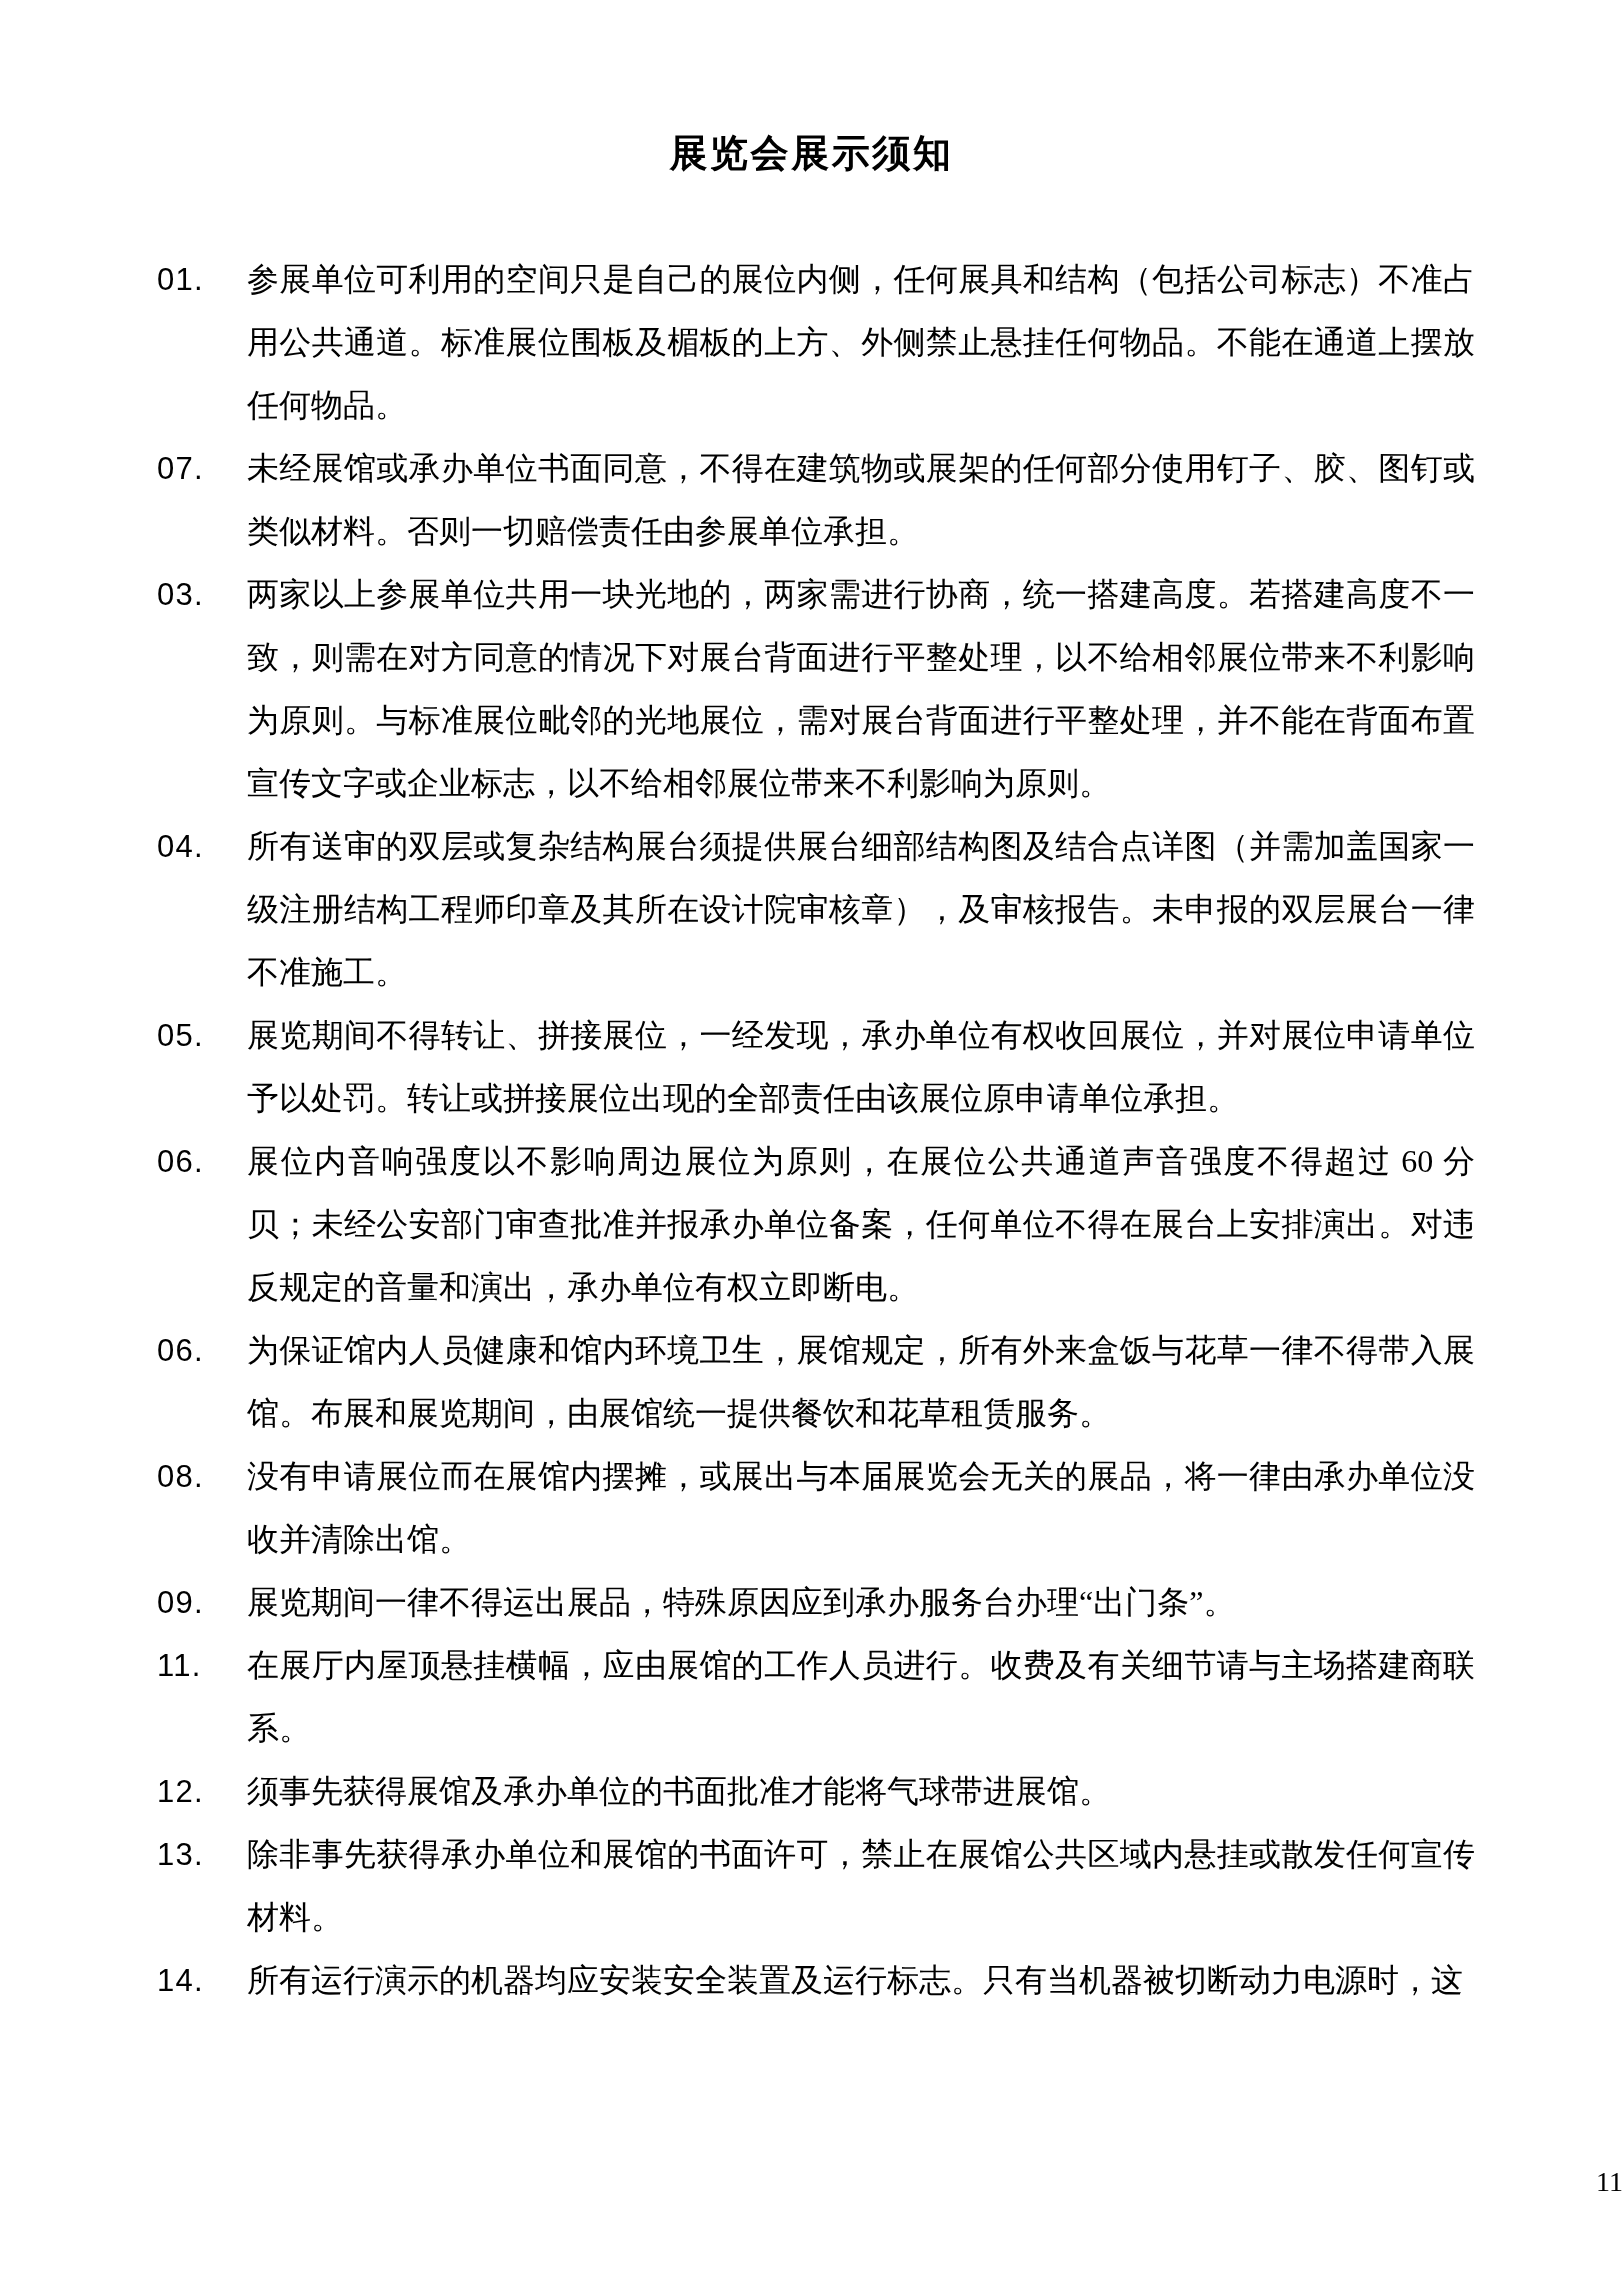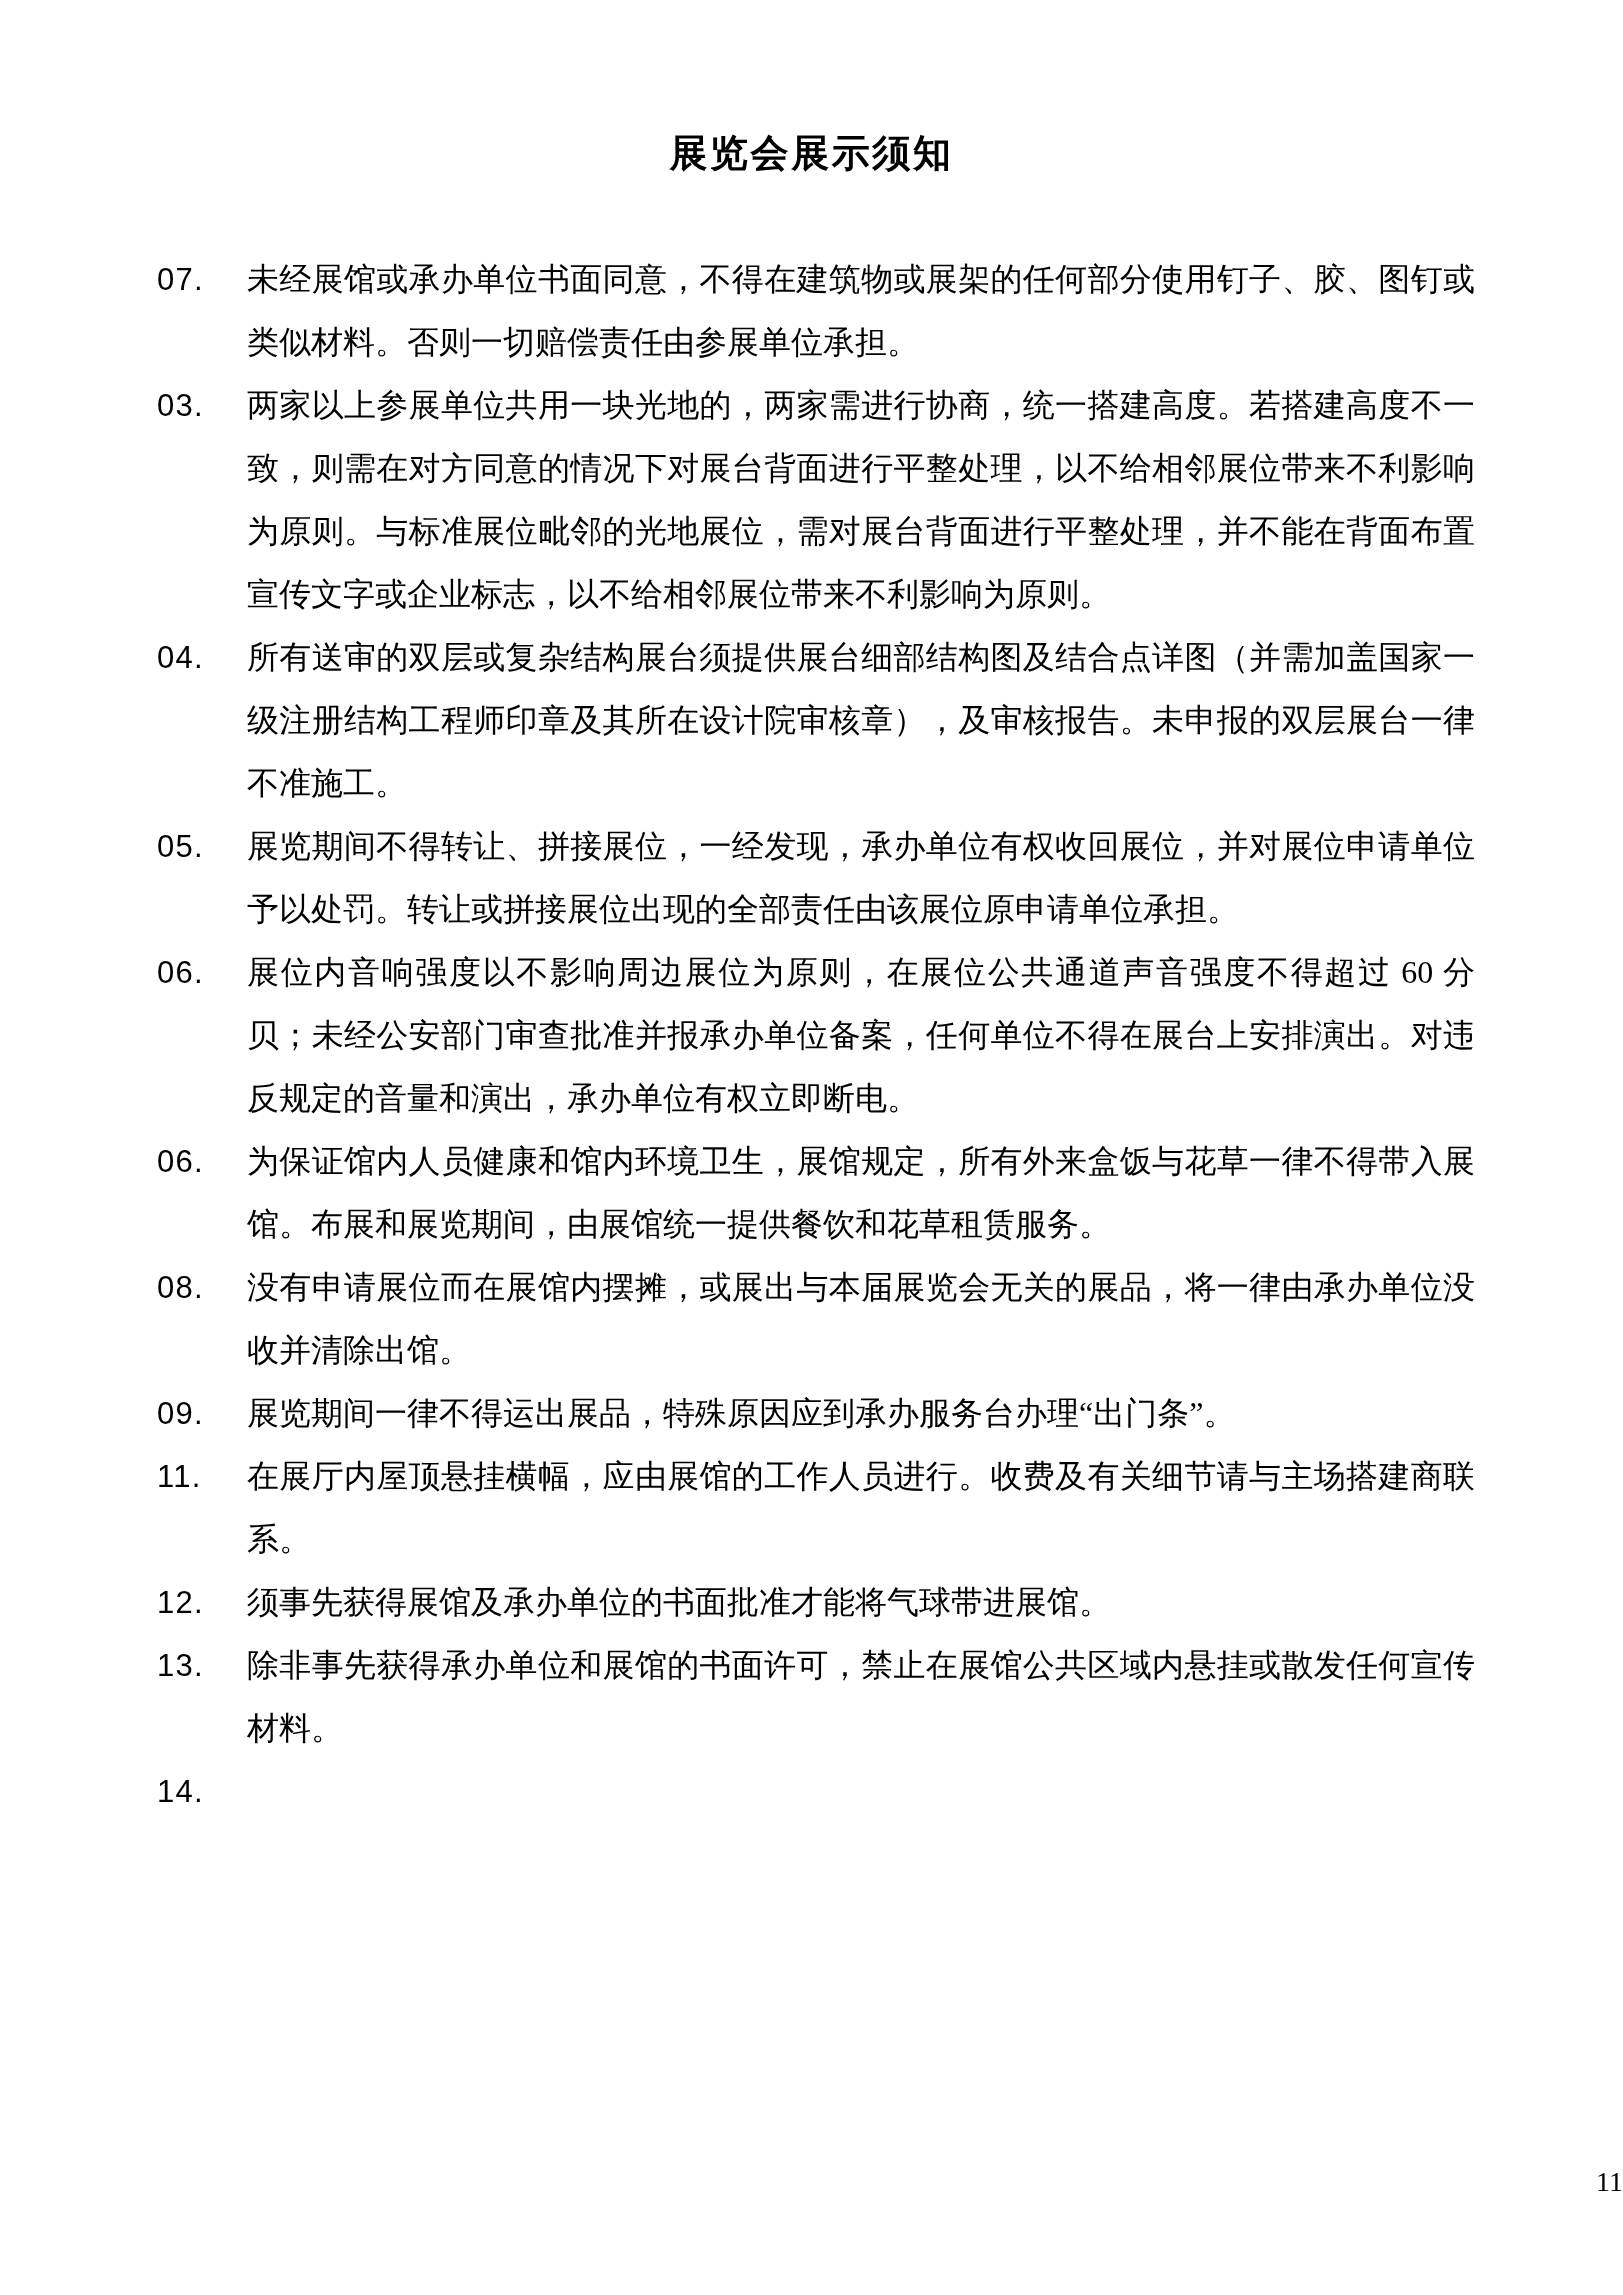--- a/index.html
+++ b/index.html
@@ -60,20 +60,23 @@
 </style>
 </head>
 <body>
 
 <div class="page">
 
   <h1 class="page-title">展览会展示须知</h1>
 
   <div class="notice-list">
     <div class="item">
+      <span class="num">01.</span><span class="txt">参展单位可利用的空间只是自己的展位内侧，任何展具和结构（包括公司标志）不准占用公共通道。标准展位围板及楣板的上方、外侧禁止悬挂任何物品。不能在通道上摆放任何物品。</span>
+    </div>
+    <div class="item">
       <span class="num">07.</span><span class="txt">未经展馆或承办单位书面同意，不得在建筑物或展架的任何部分使用钉子、胶、图钉或类似材料。否则一切赔偿责任由参展单位承担。</span>
     </div>
     <div class="item">
       <span class="num">03.</span><span class="txt">两家以上参展单位共用一块光地的，两家需进行协商，统一搭建高度。若搭建高度不一致，则需在对方同意的情况下对展台背面进行平整处理，以不给相邻展位带来不利影响为原则。与标准展位毗邻的光地展位，需对展台背面进行平整处理，并不能在背面布置宣传文字或企业标志，以不给相邻展位带来不利影响为原则。</span>
     </div>
     <div class="item">
       <span class="num">04.</span><span class="txt">所有送审的双层或复杂结构展台须提供展台细部结构图及结合点详图（并需加盖国家一级注册结构工程师印章及其所在设计院审核章），及审核报告。未申报的双层展台一律不准施工。</span>
     </div>
     <div class="item">
       <span class="num">05.</span><span class="txt">展览期间不得转让、拼接展位，一经发现，承办单位有权收回展位，并对展位申请单位予以处罚。转让或拼接展位出现的全部责任由该展位原申请单位承担。</span>
@@ -93,20 +96,20 @@
     <div class="item">
       <span class="num">11.</span><span class="txt">在展厅内屋顶悬挂横幅，应由展馆的工作人员进行。收费及有关细节请与主场搭建商联系。</span>
     </div>
     <div class="item">
       <span class="num">12.</span><span class="txt">须事先获得展馆及承办单位的书面批准才能将气球带进展馆。</span>
     </div>
     <div class="item">
       <span class="num">13.</span><span class="txt">除非事先获得承办单位和展馆的书面许可，禁止在展馆公共区域内悬挂或散发任何宣传材料。</span>
     </div>
     <div class="item">
-      <span class="num">14.</span>
+      <span class="num">14.</span><span class="txt">所有运行演示的机器均应安装安全装置及运行标志。只有当机器被切断动力电源时，这</span>
     </div>
   </div>
 
   <div class="page-number">11</div>
 
 </div>
 
 
 </body></html>

